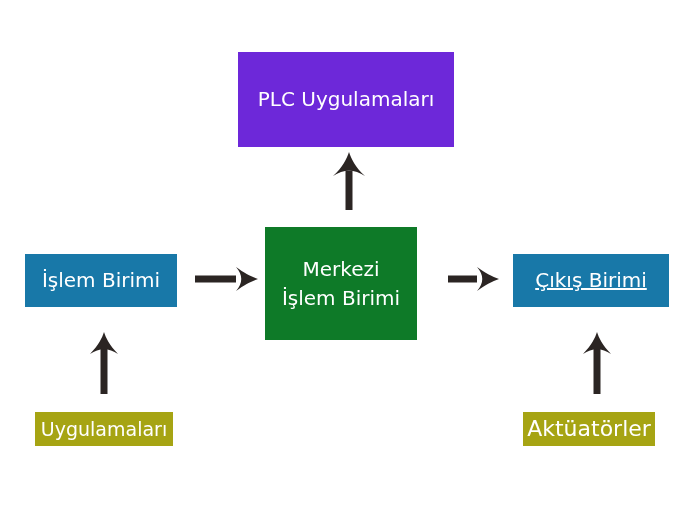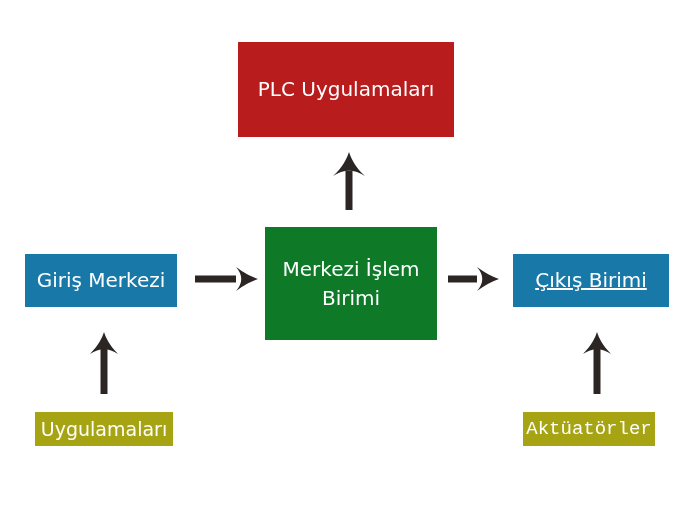--- a/index.html
+++ b/index.html
@@ -20,43 +20,43 @@
     display: flex;
     align-items: center;
     justify-content: center;
     text-align: center;
     color: var(--text, #ffffff);
     line-height: 1.42;
     box-sizing: border-box;
     padding: 2px 8px;
   }
   .node-plc        { left: 238px; top: 42px;  width: 216px; height: 95px;  font-size: 20px; }
-  .node-cpu        { left: 265px; top: 227px; width: 172px; height: 113px; font-size: 20px; }
+  .node-cpu        { left: 265px; top: 227px; width: 152px; height: 113px; font-size: 20px; }
   .node-input      { left: 25px;  top: 254px; width: 152px; height: 53px;  font-size: 20px; }
   .node-output     { left: 513px; top: 254px; width: 156px; height: 53px;  font-size: 20px; }
   .node-sensors    { left: 35px;  top: 412px; width: 138px; height: 34px;  font-size: 19px; }
-  .node-actuators  { left: 523px; top: 412px; width: 132px; height: 34px;  font-size: 19px; font-family: Liberation Mono, monospace; }
+  .node-actuators  { left: 523px; top: 412px; width: 132px; height: 34px;  font-size: 22px; }
   .arrow-layer {
     position: absolute;
     left: 0; top: 0;
     width: 697px; height: 523px;
     pointer-events: none;
   }
   .arrow-layer path { fill: var(--arrow, #2b2523); }
 </style>
 </head>
 <body>
 
 <div class="canvas">
 
-  <div class="node node-plc" style="background-color: #b91c1c;">PLC Uygulamaları</div>
+  <div class="node node-plc" style="background-color: #6d28d9; margin-top: 10px;">PLC Uygulamaları</div>
 
   <div class="node node-cpu" style="background-color: rgb(14, 122, 40);">Merkezi İşlem Birimi</div>
 
-  <div class="node node-input" style="background-color: rgb(24, 120, 168);">Giriş Merkezi</div>
+  <div class="node node-input" style="background-color: rgb(24, 120, 168);">İşlem Birimi</div>
 
   <div class="node node-output" style="background-color: rgb(24, 120, 168); text-decoration: underline;">Çıkış Birimi</div>
 
   <div class="node node-sensors" style="background-color: rgb(166, 164, 19);">Uygulamaları</div>
 
   <div class="node node-actuators" style="background-color: rgb(166, 164, 19);">Aktüatörler</div>
 
   <svg class="arrow-layer" viewBox="0 0 697 523" xmlns="http://www.w3.org/2000/svg">
 
     <g>

